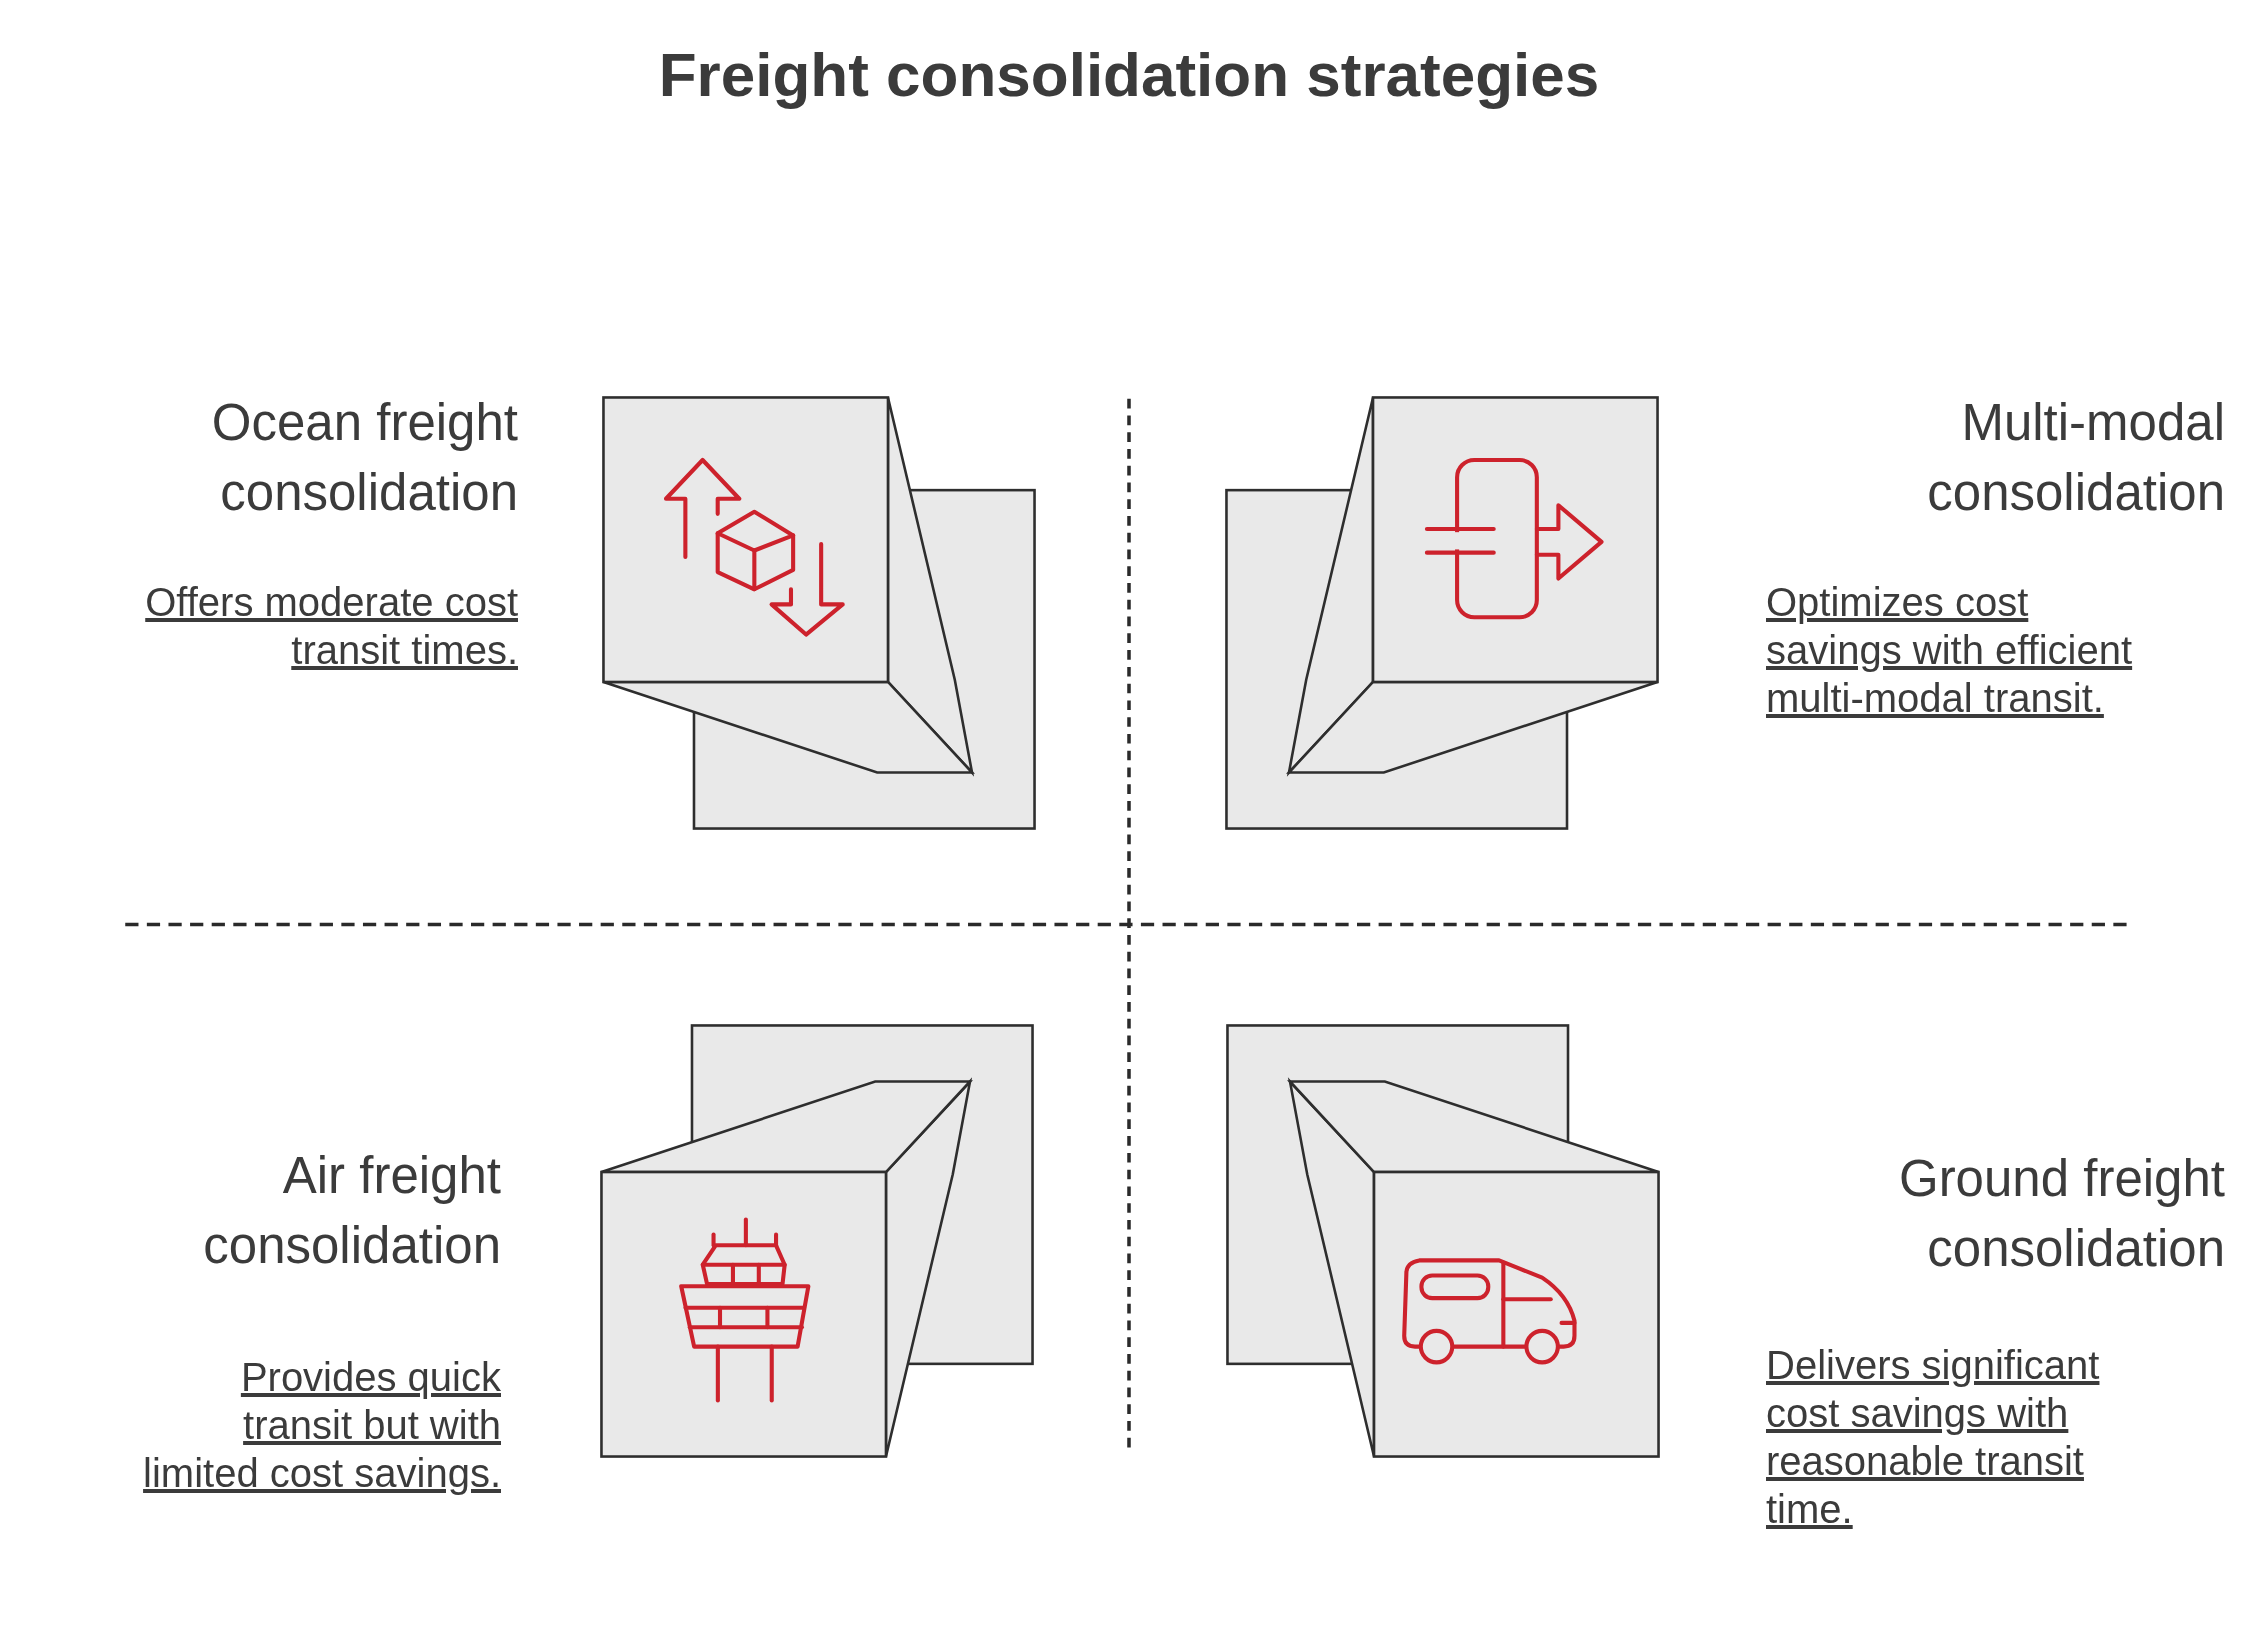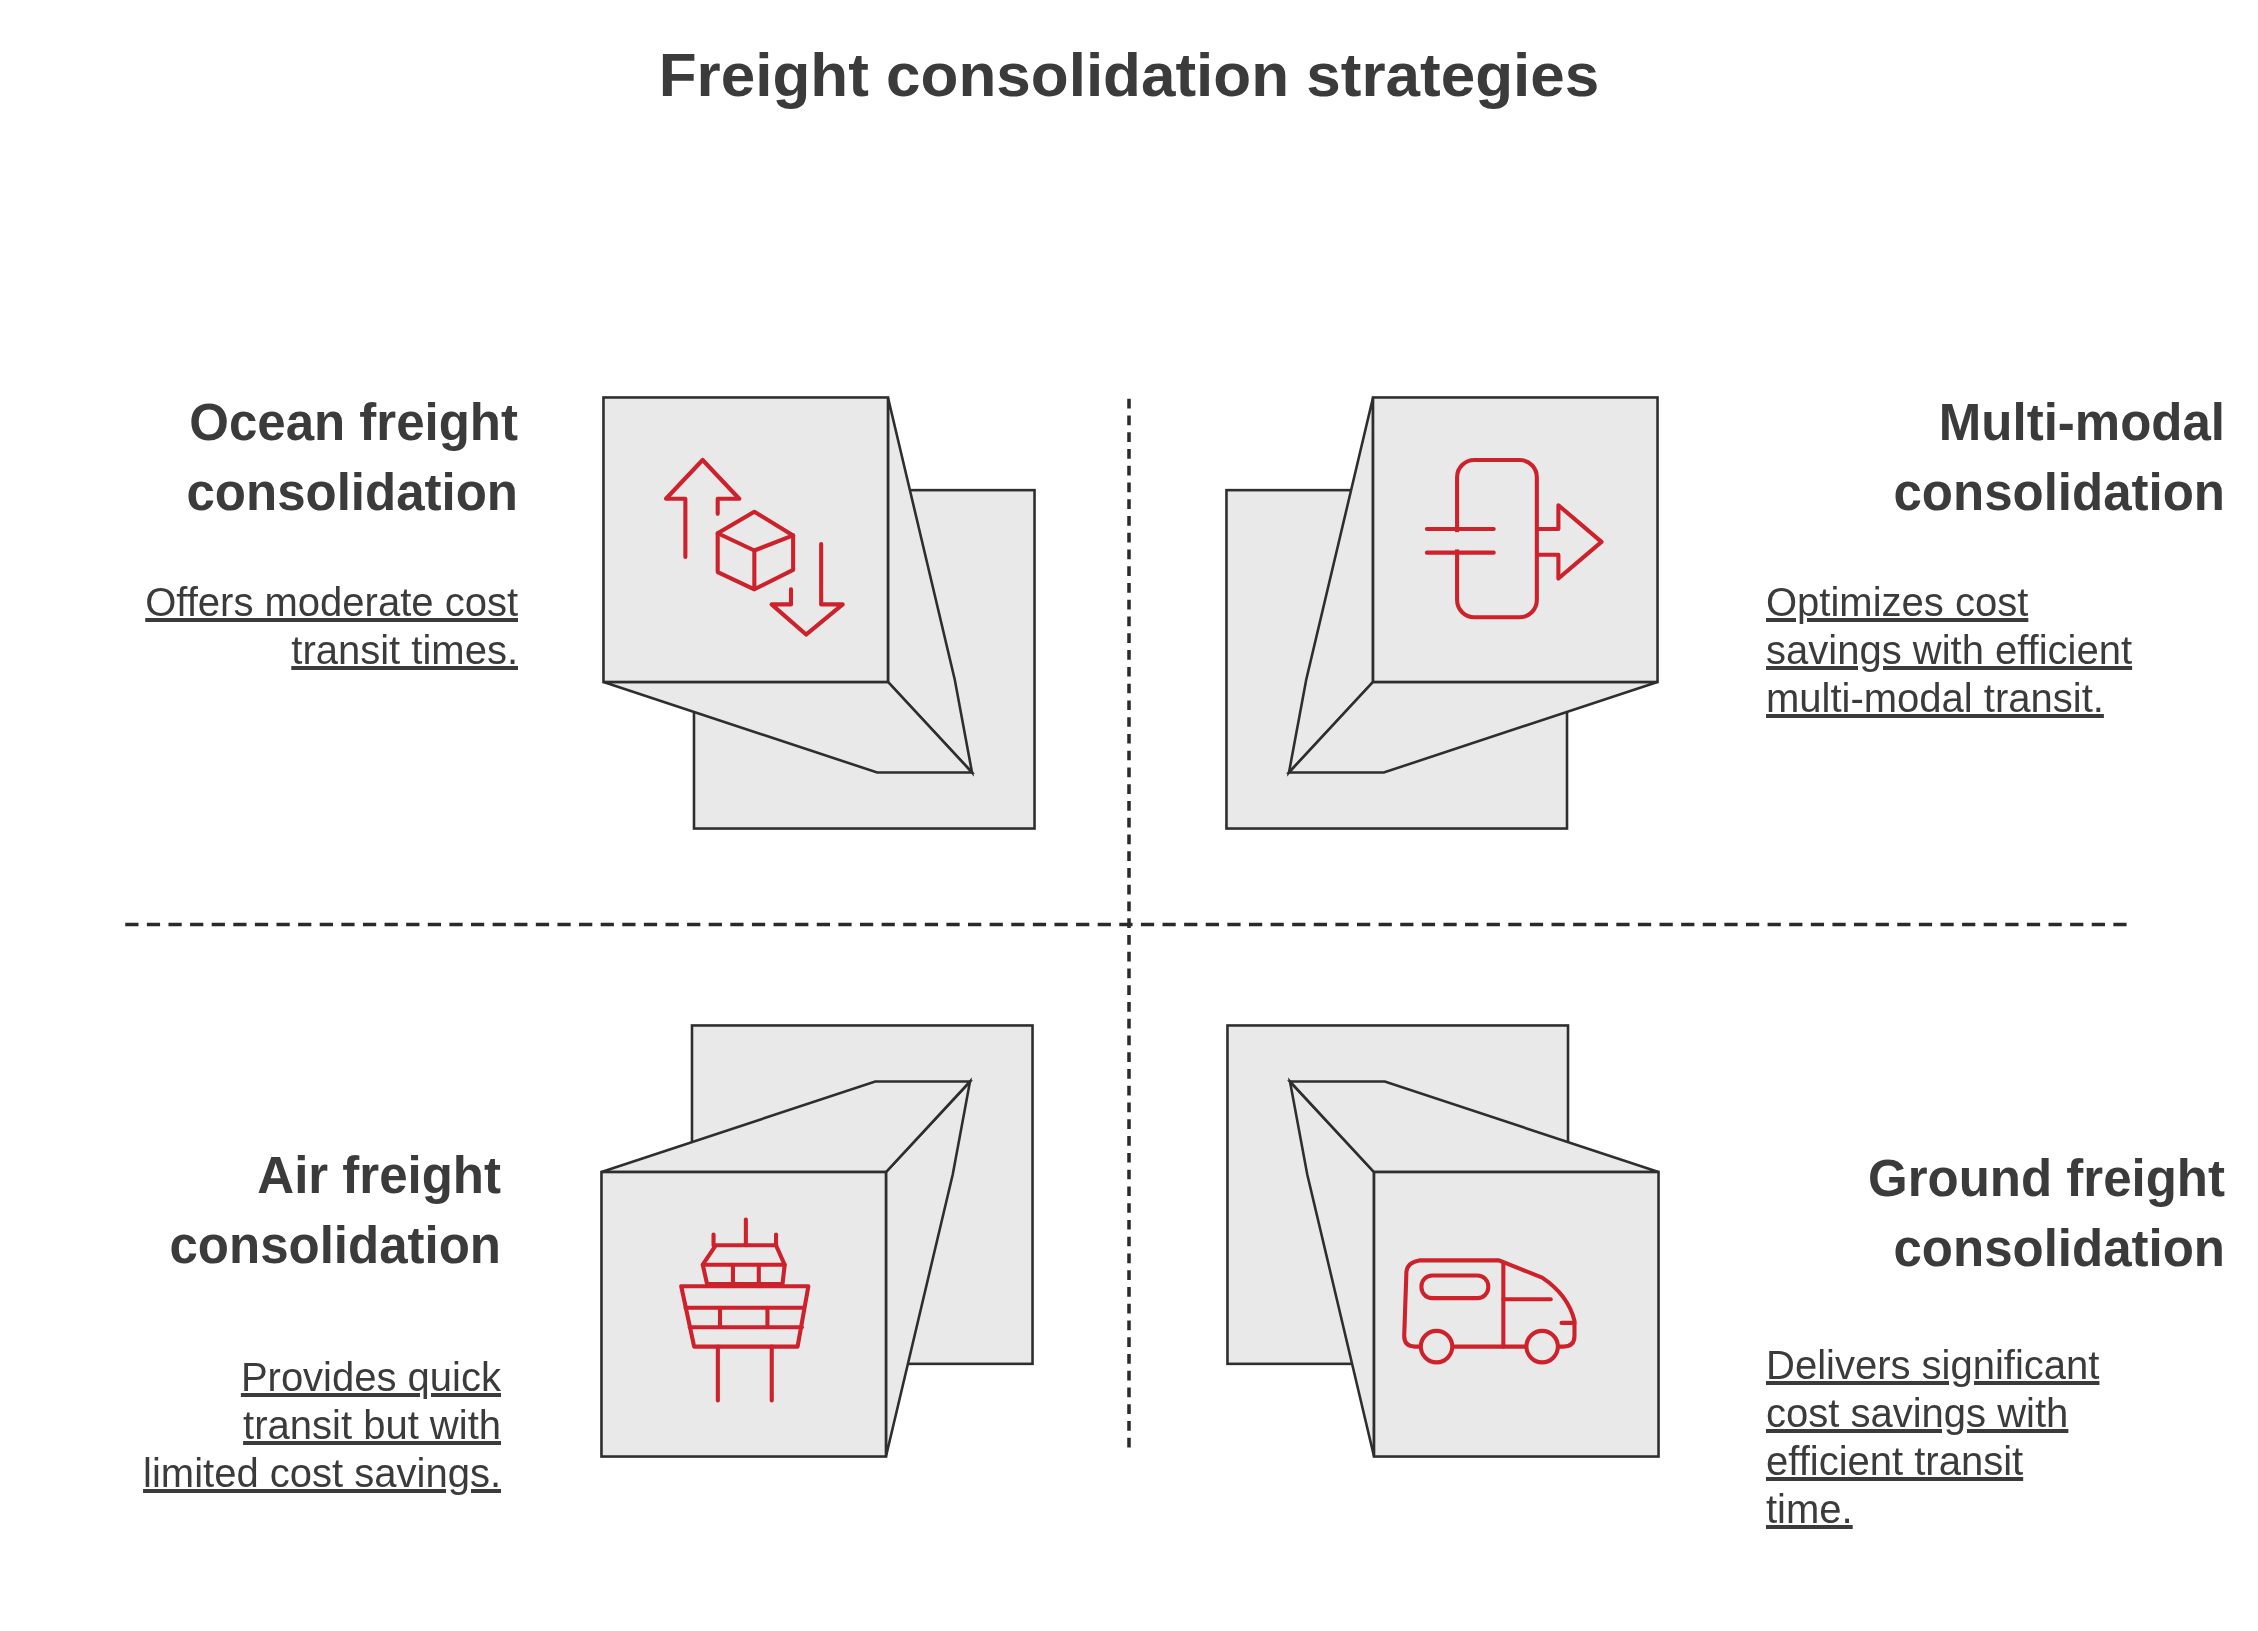--- a/index.html
+++ b/index.html
@@ -70,21 +70,21 @@
   .wheel {
     fill: var(--box-fill);
     stroke: var(--accent);
     stroke-width: 1.9;
   }
 
   .text-block { position: absolute; }
   .text-block h2 {
     margin: 0;
     font-size: 51px;
-    font-weight: 700;
+    font-weight: 400;
     line-height: 1.38;
     color: var(--text);
     text-align: right;
   }
   .text-block p {
     margin: 0;
     font-size: 40px;
     font-weight: 400;
     line-height: 1.2;
     color: var(--text);
@@ -214,21 +214,21 @@
 
   <section>
     <div class="text-block tb-br align-left">
       <h2>
         <span>Ground freight</span>
         <span>consolidation</span>
       </h2>
       <p class="gap-64">
         <span>Delivers significant</span>
         <span>cost savings with</span>
-        <span>efficient transit</span>
+        <span>reasonable transit</span>
         <span>time.</span>
       </p>
     </div>
 
     <svg class="icon-block icon-br" viewBox="-3 -3 206 206">
       <g>
         <rect class="box-face" x="0" y="0" width="158" height="157"></rect>
         <path class="box-face" d="M68,200 L37,69 L29,26 L68,68 Z"></path>
         <path class="box-face" d="M200,68 L73,26 L29,26 L68,68 Z"></path>
         <rect class="box-face" x="68" y="68" width="132" height="132"></rect>

